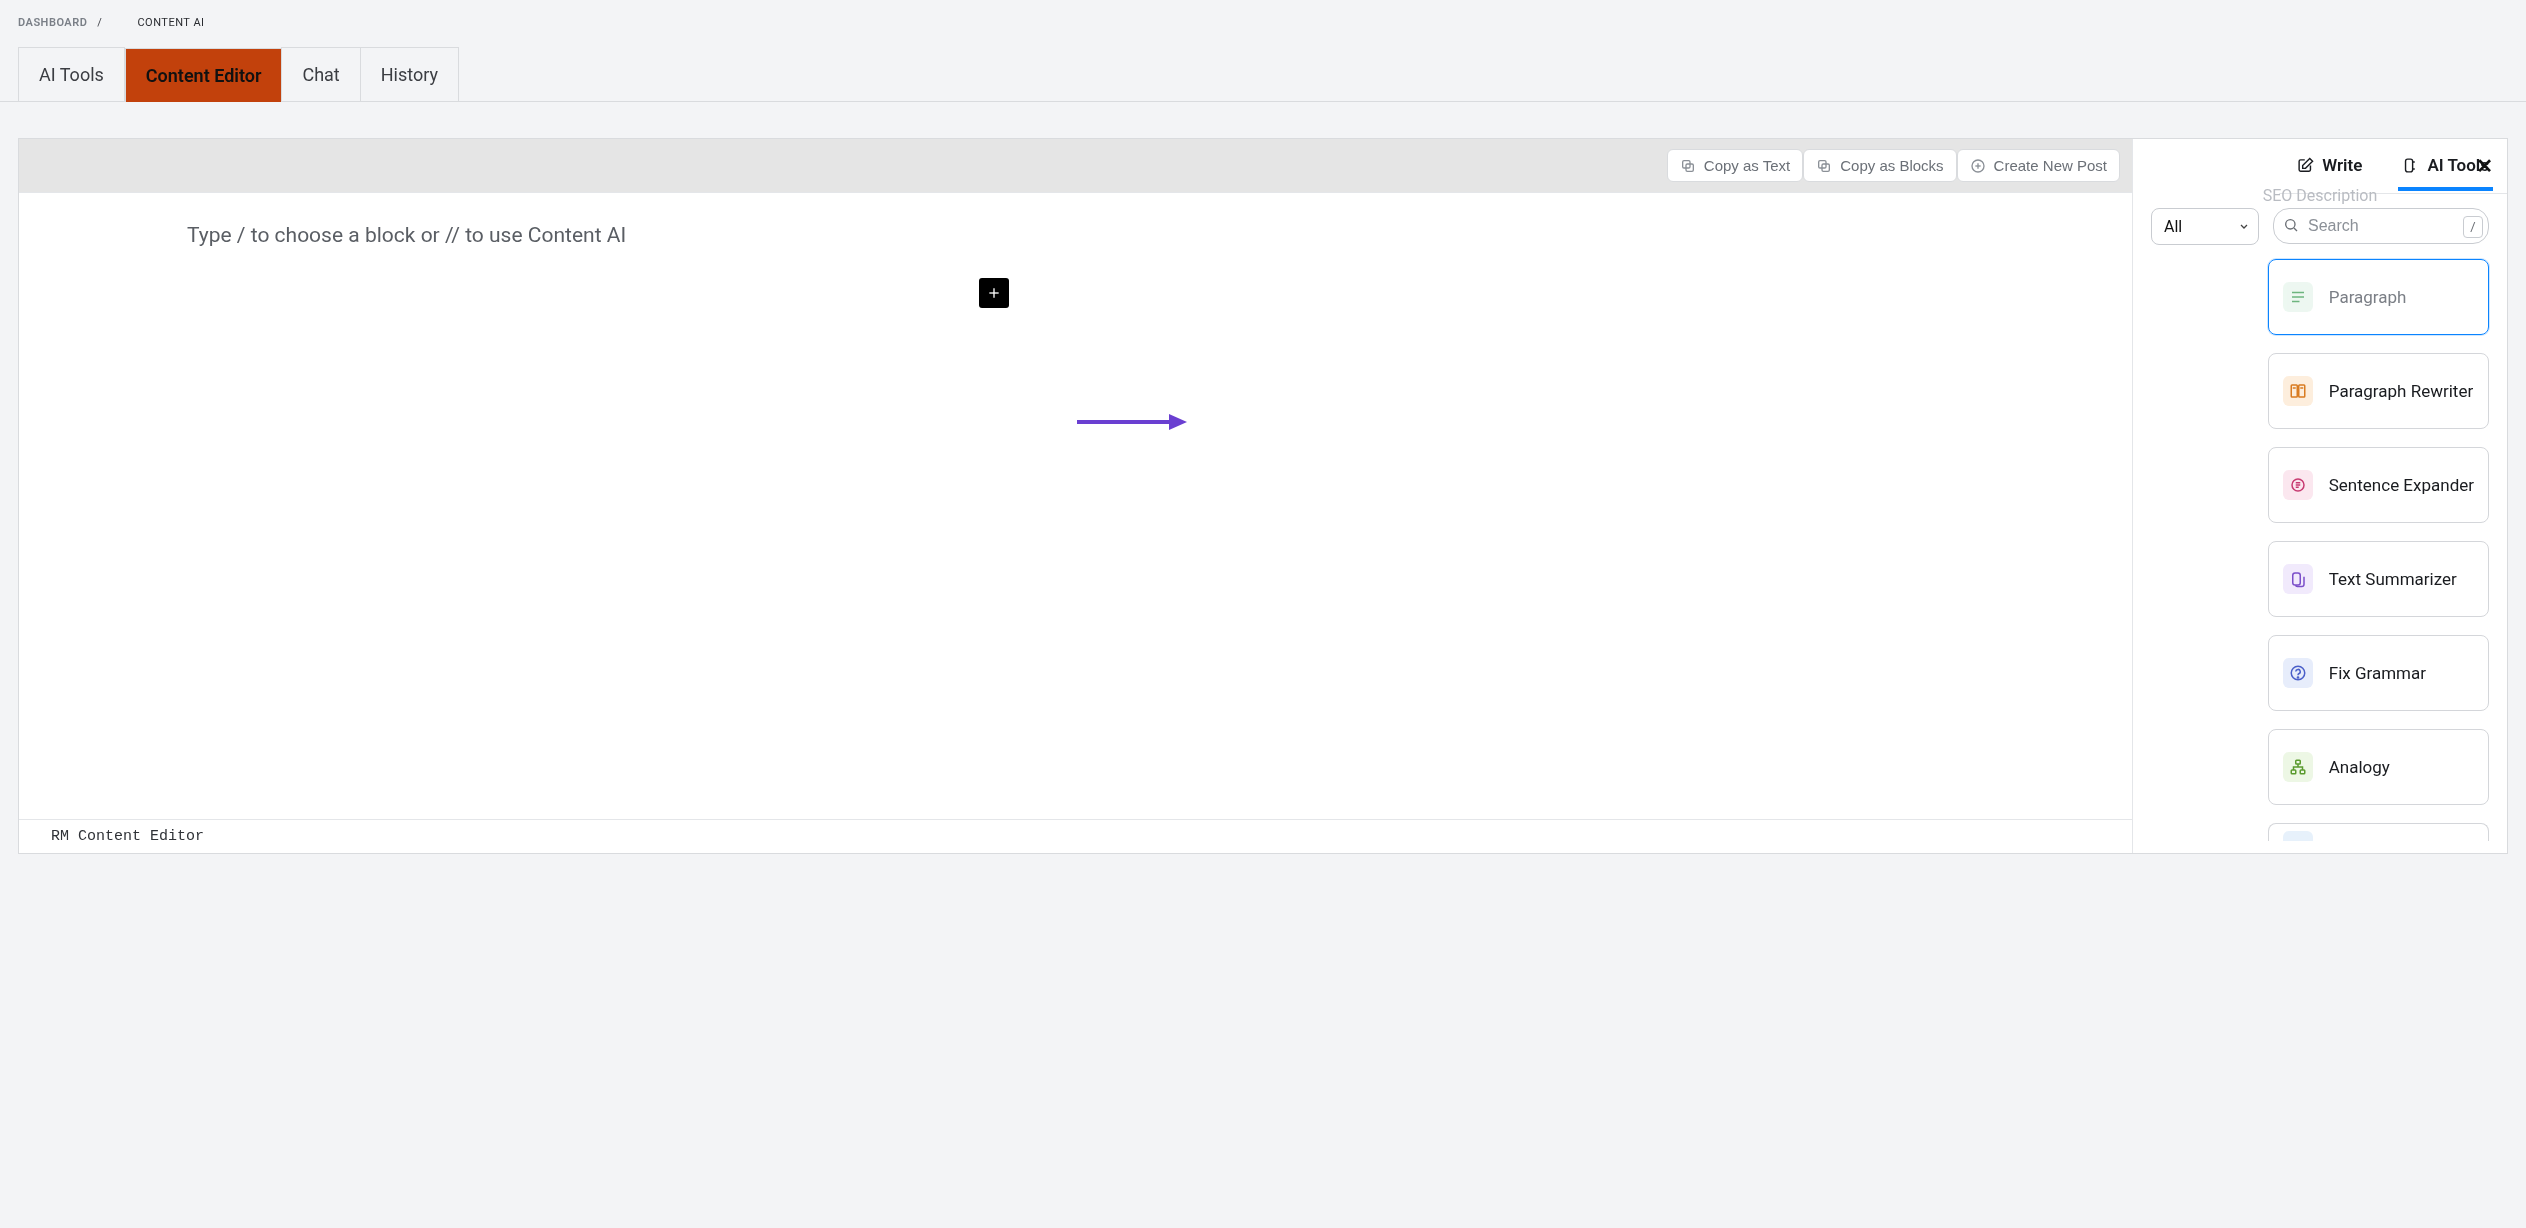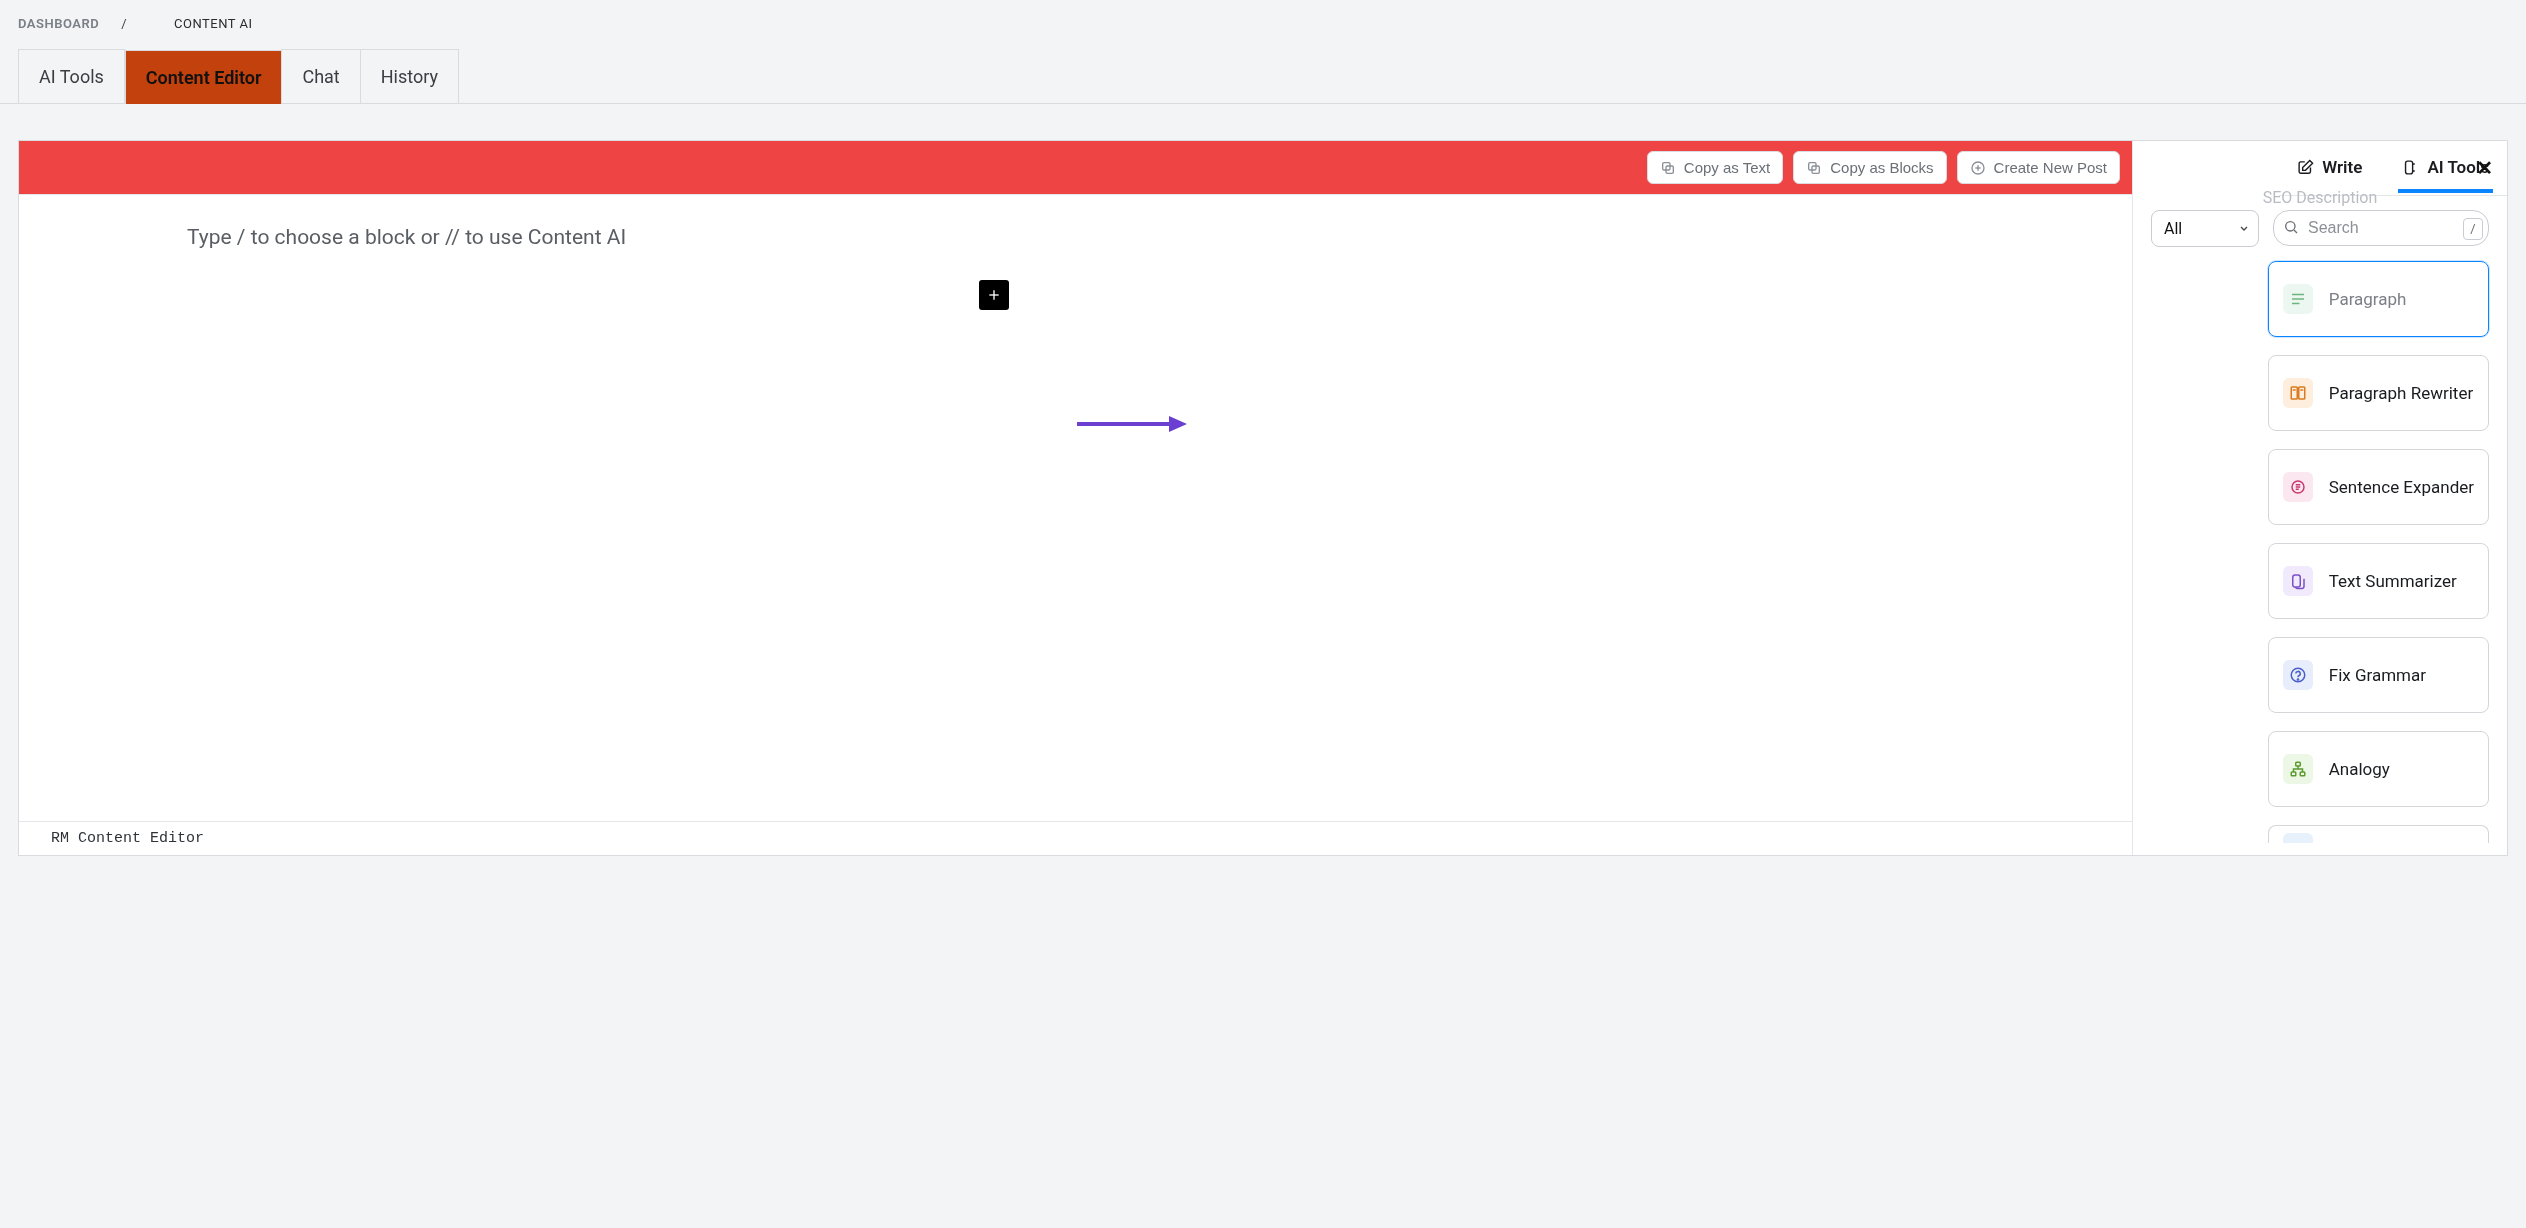--- a/index.html
+++ b/index.html
@@ -6,24 +6,24 @@
   body {
     font-family: -apple-system, BlinkMacSystemFont, "Segoe UI", Roboto, Helvetica, Arial, sans-serif;
     background: #f3f4f6;
     color: #111;
     font-size: 16px;
   }
 
   
   .breadcrumb {
     padding: 16px 18px 18px 18px;
-    font-size: 13px;
+    font-size: 11px;
     letter-spacing: .5px;
     display: flex;
-    gap: 22px;
+    gap: 10px;
     align-items: center;
   }
   .breadcrumb .crumb-dashboard { color: #7a7f87; font-weight: 600; }
   .breadcrumb .sep { color: #414349; }
   .breadcrumb .crumb-current { color: #2a2c31; font-weight: 400; margin-left: 25px; }
 
   
   .tabs {
     display: flex;
     padding-left: 18px;
@@ -70,22 +70,21 @@
     flex-direction: column;
     min-width: 0;
   }
 
   
   .editor-toolbar {
     border-bottom: 1px solid #e4e6e9;
     padding: 10px 12px;
     display: flex;
     justify-content: flex-end;
-    gap: 10px;
-    background: #ef4444;
+    background: #e5e5e5;
   }
   .tbtn {
     display: inline-flex;
     align-items: center;
     gap: 8px;
     border: 1px solid #d9dbde;
     background: #fff;
     color: #6b7077;
     padding: 7px 12px;
     border-radius: 6px;

